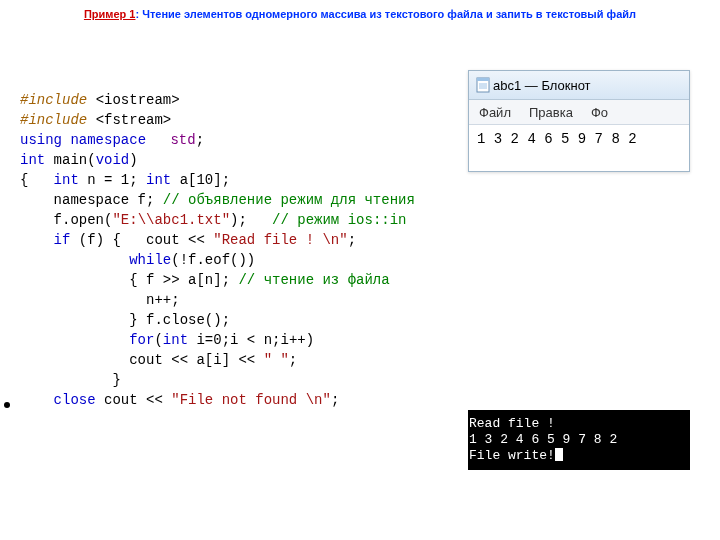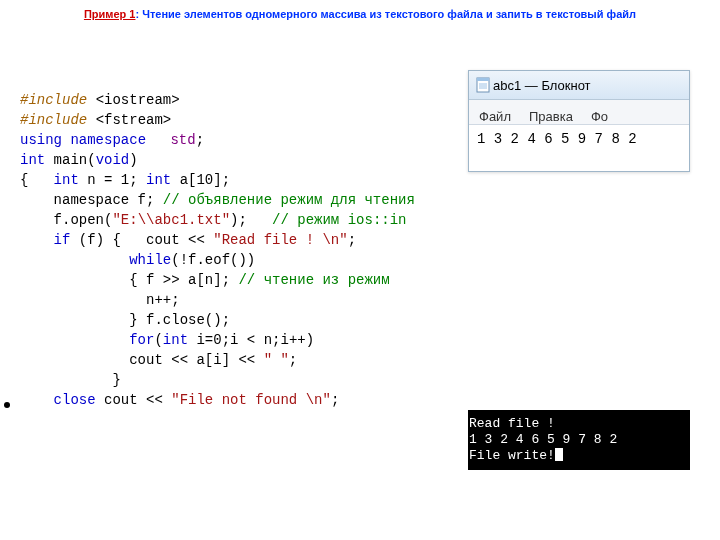--- a/index.html
+++ b/index.html
@@ -60,21 +60,21 @@
     gap: 2px;
   }
   .np-icon {
     width: 16px;
     height: 16px;
     display: inline-block;
   }
   .np-menu {
     height: 24px;
     display: flex;
-    align-items: flex-end;
+    align-items: center;
     gap: 18px;
     padding: 0 10px;
     background: #f4f6f9;
     border-bottom: 1px solid #d0d9e3;
     font-size: 13px;
     color: #333;
   }
   .np-body {
     padding: 6px 8px 10px 8px;
     font-family: Consolas, "Courier New", monospace;
@@ -121,21 +121,21 @@
 <div class="code">
 <span class="pp">#include </span><span>&lt;iostream&gt;</span>
 <span class="pp">#include </span><span>&lt;fstream&gt;</span>
 <span class="kw">using</span><span class="kw"> namespace </span><span class="ns">std</span><span>;</span>
 <span class="kw">int</span><span> main(</span><span class="kw">void</span><span>)</span>
 <span>{   </span><span class="kw">int</span><span> n = 1; </span><span class="kw">int</span><span> a[10];</span>
 <span>    namespace f; </span><span class="cm">// объявление режим для чтения</span>
 <span>    f.open(</span><span class="st">"E:\\abc1.txt"</span><span>);   </span><span class="cm">// режим ios::in</span>
 <span>    </span><span class="kw">if</span><span> (f) {   cout &lt;&lt; </span><span class="st">"Read file ! \n"</span><span>;</span>
 <span>             </span><span class="kw">while</span><span>(!f.eof())</span>
-<span>             { f &gt;&gt; a[n]; </span><span class="cm">// чтение из режим</span>
+<span>             { f &gt;&gt; a[n]; </span><span class="cm">// чтение из файла</span>
 <span>               n++;</span>
 <span>             } f.close();</span>
 <span>             </span><span class="kw">for</span><span>(</span><span class="kw">int</span><span> i=0;i &lt; n;i++)</span>
 <span>             cout &lt;&lt; a[i] &lt;&lt; </span><span class="st">" "</span><span>;</span>
 <span>           }</span>
 <span>    </span><span class="kw">close</span><span> cout &lt;&lt; </span><span class="st">"File not found \n"</span><span>;</span>
 </div>
 
 <span class="bullet"></span>
 

